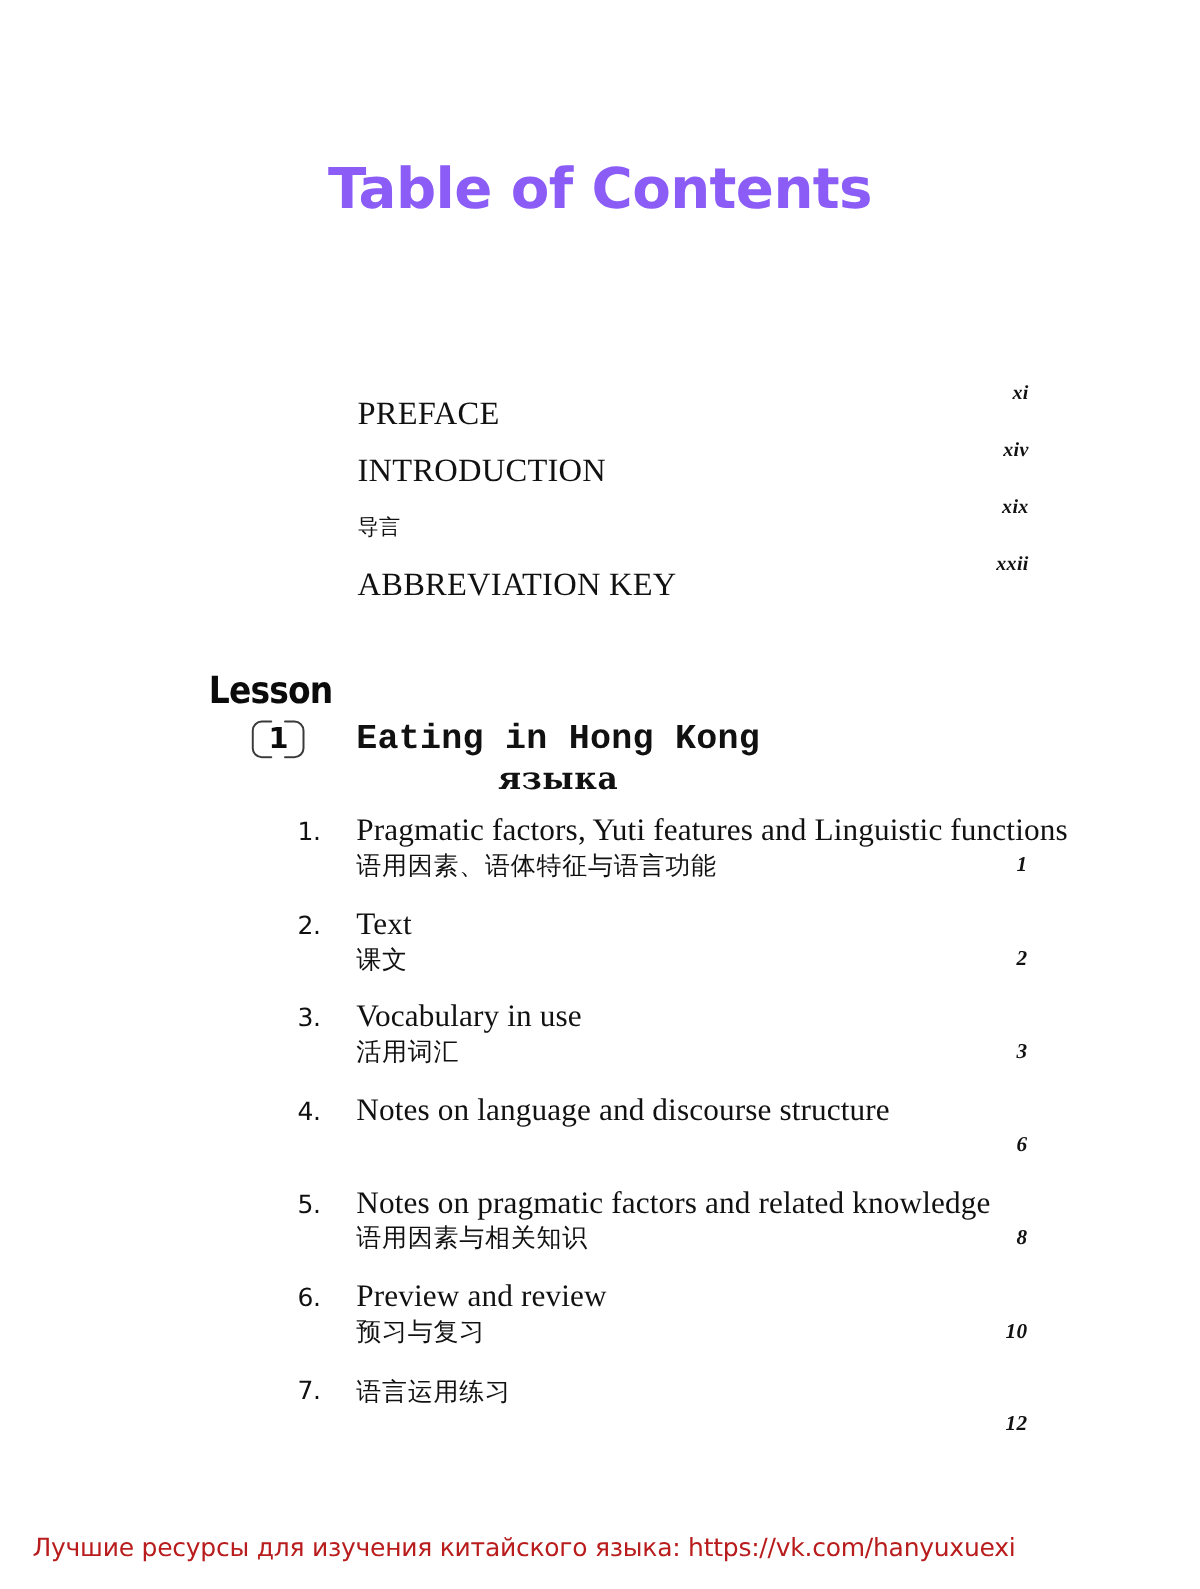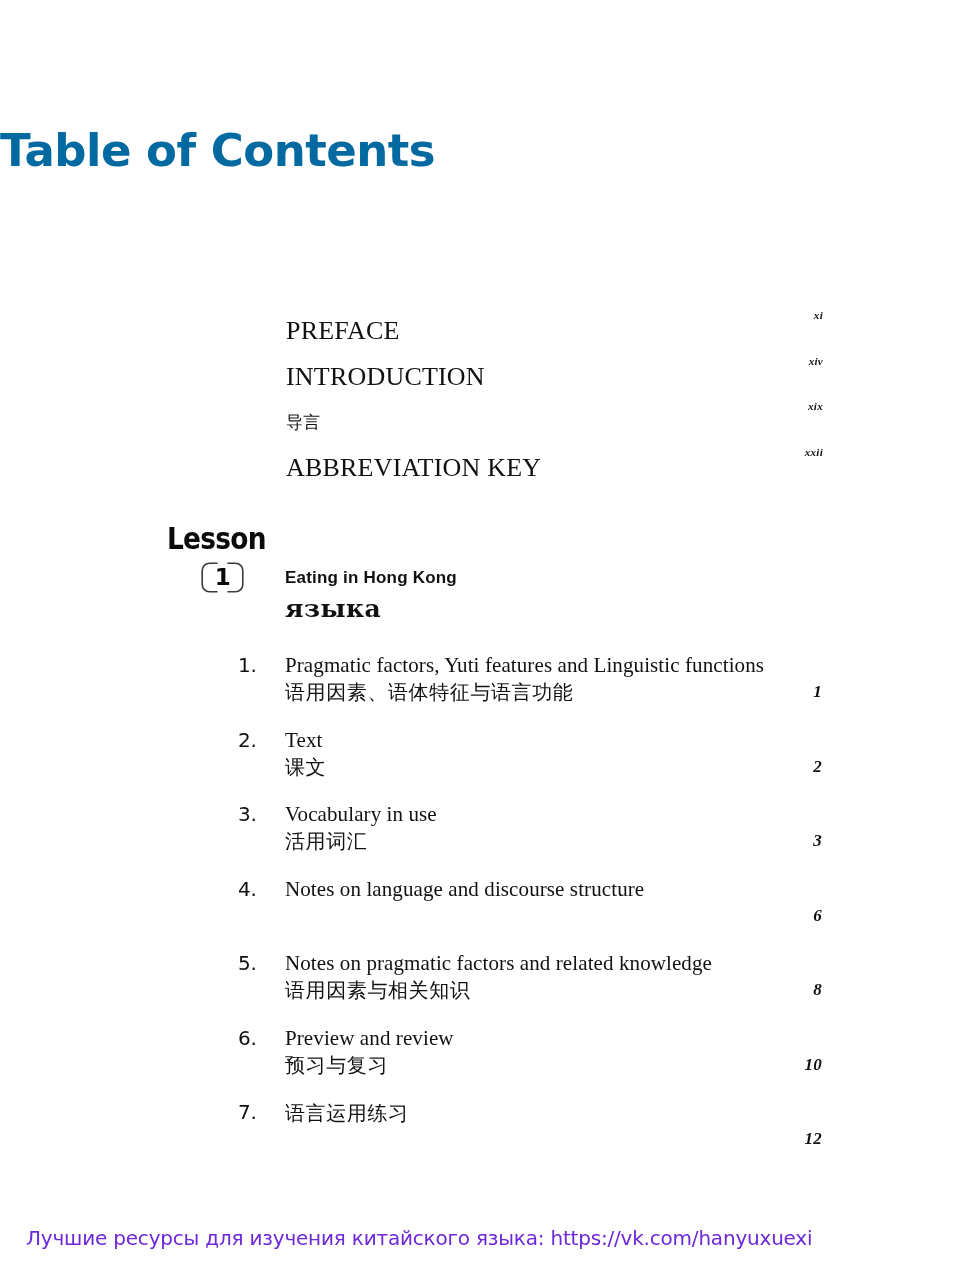--- a/index.html
+++ b/index.html
@@ -21,25 +21,26 @@
     position: absolute;
     inset: 0;
   }
 
   
   .toc-title {
     position: absolute;
     top: 126px;
     left: 0;
     width: 960px;
+    text-align: center;
     font-family: "DejaVu Sans", "Liberation Sans", sans-serif;
     font-weight: 700;
     font-size: 45px;
     letter-spacing: -0.5px;
-    color: #0369a1;
+    color: #8b5cf6;
     line-height: 1.1;
   }
 
   
   .frontmatter {
     position: absolute;
     top: 300px;
     left: 286px;
     width: 537px;
   }
@@ -59,33 +60,34 @@
   .fm-label.cjk {
     font-family: "DejaVu Serif", "Liberation Serif", serif;
     font-size: 17px;
   }
   .fm-page {
     position: absolute;
     right: 0;
     top: 4px;
     font-style: italic;
     font-weight: 700;
-    font-size: 11px;
+    font-size: 16px;
     line-height: 22px;
     letter-spacing: 0.3px;
     text-align: center;
   }
 
   
   .lesson-block {
     position: absolute;
-    top: 522px;
+    top: 536px;
     left: 0;
     width: 960px;
     height: 112px;
+    text-align: center;
   }
   .lesson-word {
     position: absolute;
     left: 167px;
     top: 0;
     font-family: "DejaVu Sans", "Liberation Sans", sans-serif;
     font-weight: 700;
     font-size: 30px;
     line-height: 34px;
     letter-spacing: -0.8px;
@@ -121,23 +123,23 @@
     line-height: 23px;
     color: #0b0b0b;
     letter-spacing: -0.5px;
   }
   .lesson-titles {
     position: absolute;
     left: 285px;
     top: 41px;
   }
   .lesson-title-en {
-    font-family: Liberation Sans, sans-serif;
-    font-weight: 700;
-    font-size: 17px;
+    font-family: Liberation Mono, monospace;
+    font-weight: 700;
+    font-size: 28px;
     line-height: 29px;
     letter-spacing: 0.2px;
     white-space: nowrap;
   }
   .lesson-title-cn {
     font-family: "DejaVu Serif", "Liberation Serif", serif;
     font-weight: 700;
     font-size: 25px;
     line-height: 31px;
     letter-spacing: 0.5px;
@@ -168,21 +170,21 @@
     color: #101010;
     letter-spacing: -0.3px;
   }
   .item-body {
     position: absolute;
     left: 285px;
     top: 0;
     right: 138px;
   }
   .item-en {
-    font-size: 21px;
+    font-size: 25px;
     line-height: 26px;
     letter-spacing: 0.1px;
     white-space: nowrap;
   }
   .item-cn {
     font-family: "DejaVu Serif", "Liberation Serif", serif;
     font-size: 20px;
     line-height: 27px;
     letter-spacing: 0.6px;
     margin-top: 1px;
@@ -205,21 +207,21 @@
 
   
   .watermark {
     position: absolute;
     left: 26px;
     top: 1224px;
     width: 908px;
     font-family: "DejaVu Sans", "Liberation Sans", sans-serif;
     font-size: 20px;
     line-height: 28px;
-    color: #6d28d9;
+    color: #b91c1c;
     letter-spacing: -0.2px;
     white-space: nowrap;
   }
 </style>
 </head>
 <body>
 
 <div class="page">
 
   <div class="toc-title">Table of Contents</div>

